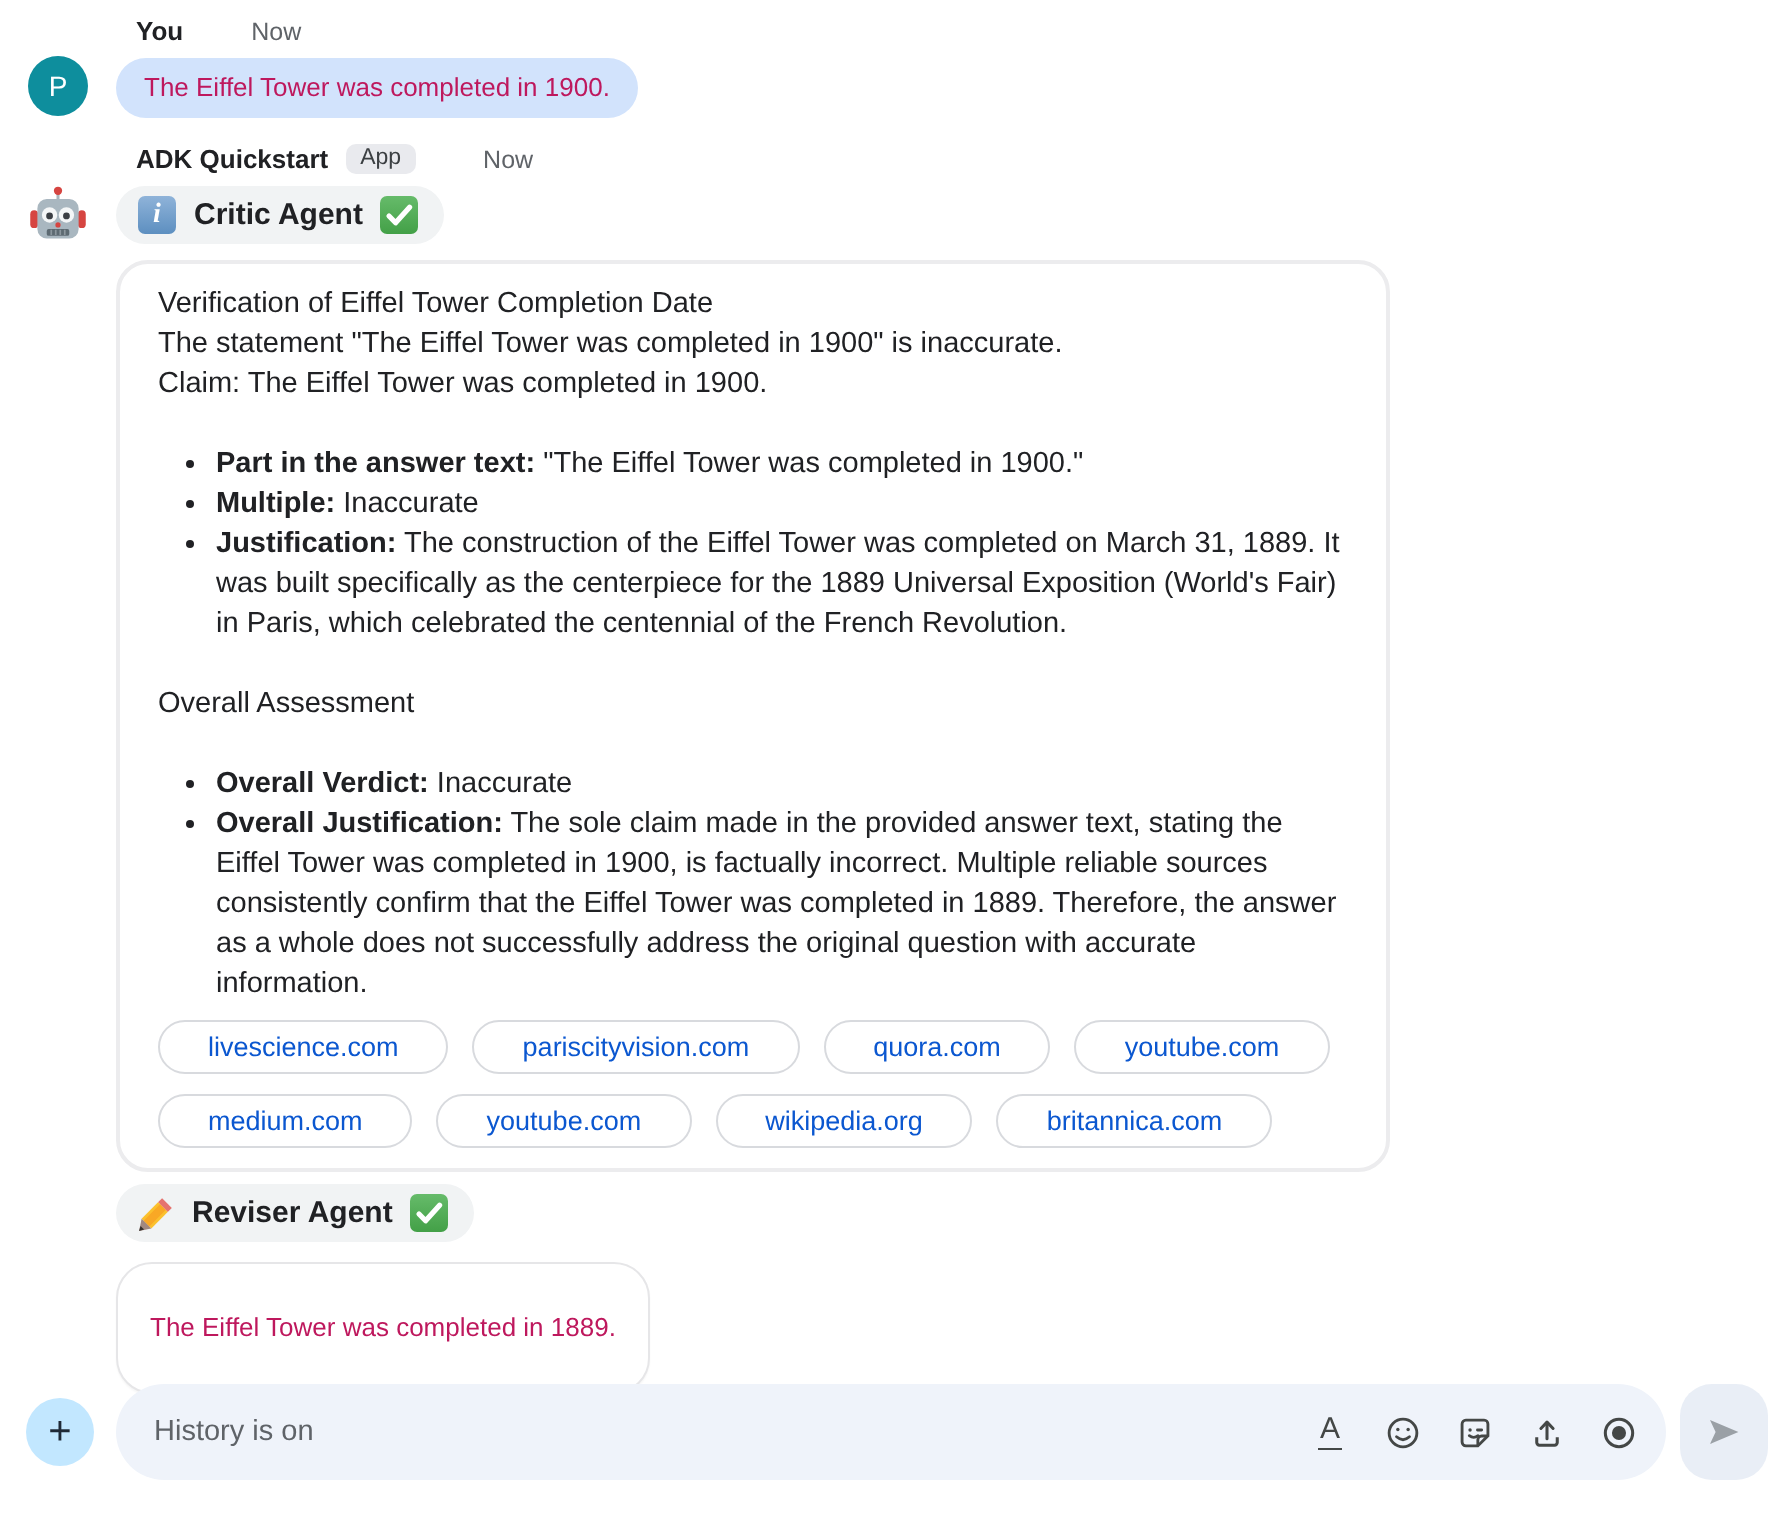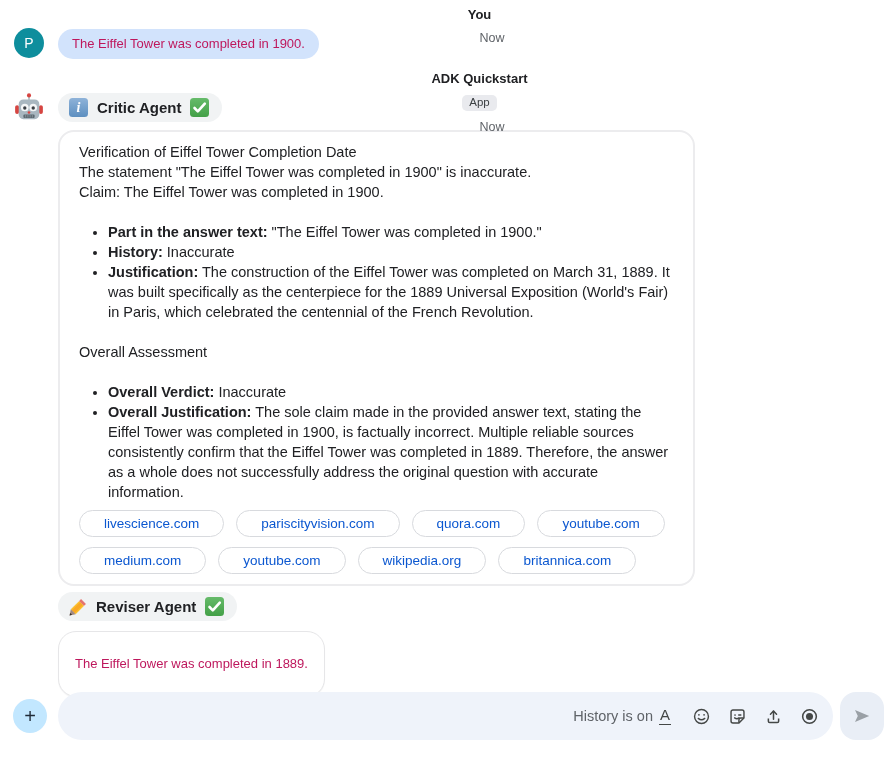--- a/index.html
+++ b/index.html
@@ -4,21 +4,21 @@
 <style>
   * { box-sizing: border-box; }
   html,body { margin:0; padding:0; }
   body {
     width:891px; height:759px; position:relative; overflow:hidden;
     background:#ffffff; color:#1f1f1f;
     font-family:"Liberation Sans", sans-serif;
   }
   .chat { position:absolute; top:7px; left:0; right:0; }
 
-  .group-header { margin:0 0 5px 68px; display:flex; align-items:center; gap:9px; height:17px;flex-direction:column; }
+  .group-header { margin:0 0 5px 68px; display:flex; align-items:center; gap:9px; height:17px; }
   .sender { font-size:13px; font-weight:700; color:#202124; }
   .time { font-size:12.5px; color:#5f6368;padding-left:25px; }
   .badge { background:#e9eaee; color:#3c4043; font-size:11.5px; border-radius:5px; padding:2px 7px; line-height:1; }
 
   .row { position:relative; margin-left:58px; min-height:30px; }
   .avatar { position:absolute; left:-44px; top:-1px; width:30px; height:30px; border-radius:50%; }
   .avatar.teal { background:var(--avatar-teal,#0e8e9d); color:#fff; display:flex; align-items:center; justify-content:center; font-size:14px; }
   .avatar.robot { background:transparent; }
 
   .bubble { display:inline-block; border-radius:18px; padding:7px 14px; font-size:13px; line-height:16px; color:#be185d; }
@@ -48,21 +48,21 @@
     height:27px; padding:0 24px; font-family:inherit;
     font-size:13.5px; font-weight:500; color:var(--link-blue,#0b57d0);
     display:inline-flex; align-items:center; cursor:pointer;
   }
 
   .spacer-6 { height:6px; } .spacer-9 { height:9px; } .spacer-12 { height:12px; }
 
   .composer { position:absolute; left:0; bottom:19px; width:891px; height:48px; }
   .plus-btn { position:absolute; left:13px; top:7px; width:34px; height:34px; border-radius:50%; background:var(--plus-bg,#c2e7ff); border:none; color:#1f2a37; font-size:20px; line-height:1; display:flex; align-items:center; justify-content:center; cursor:pointer; }
   .input-pill { position:absolute; left:58px; top:0; width:775px; height:48px; border-radius:24px; background:var(--composer-bg,#eff3fa); display:flex; align-items:center; padding:0 14px 0 17px; }
-  .input-pill input { flex:1; background:transparent; border:none; outline:none; font-family:inherit; font-size:14.5px; color:#1f1f1f;text-align:right; }
+  .input-pill input { flex:1; background:transparent; border:none; outline:none; font-family:inherit; font-size:14.5px; color:#1f1f1f; }
   .input-pill input::placeholder { color:#5f6368; opacity:1; }
   .pill-icons { display:flex; align-items:center; gap:16px; margin-left:auto; }
   .icon-btn { background:none; border:none; padding:0; width:20px; height:20px; display:flex; align-items:center; justify-content:center; color:#444746; cursor:pointer; }
   .fmt-a { font-size:15px; font-weight:500; color:#444746; border-bottom:1.7px solid #444746; line-height:1; padding:0 1px 1.5px 1px; }
   .send-btn { position:absolute; right:7px; top:0; width:44px; height:48px; border-radius:16px; background:#e9eef6; border:none; display:flex; align-items:center; justify-content:center; cursor:pointer; }
 </style>
 </head>
 <body>
 
 <div class="chat">
@@ -119,21 +119,21 @@
     </div>
 
     <div class="card">
       <div>
           <div class="line">Verification of Eiffel Tower Completion Date</div>
           <div class="line">The statement "The Eiffel Tower was completed in 1900" is inaccurate.</div>
           <div class="line">Claim: The Eiffel Tower was completed in 1900.</div>
         </div>
       <ul>
           <li><b>Part in the answer text:</b> "The Eiffel Tower was completed in 1900."</li>
-          <li><b>History:</b> Inaccurate</li>
+          <li><b>Multiple:</b> Inaccurate</li>
           <li><b>Justification:</b> The construction of the Eiffel Tower was completed on March 31, 1889. It was built specifically as the centerpiece for the 1889 Universal Exposition (World's Fair) in Paris, which celebrated the centennial of the French Revolution.</li>
         </ul>
       <div class="line">Overall Assessment</div>
       <ul class="tight-bottom">
           <li><b>Overall Verdict:</b> Inaccurate</li>
           <li><b>Overall Justification:</b> The sole claim made in the provided answer text, stating the Eiffel Tower was completed in 1900, is factually incorrect. Multiple reliable sources consistently confirm that the Eiffel Tower was completed in 1889. Therefore, the answer as a whole does not successfully address the original question with accurate information.</li>
         </ul>
       <div class="chips">
           <button class="chip">livescience.com</button>
           <button class="chip">pariscityvision.com</button>

